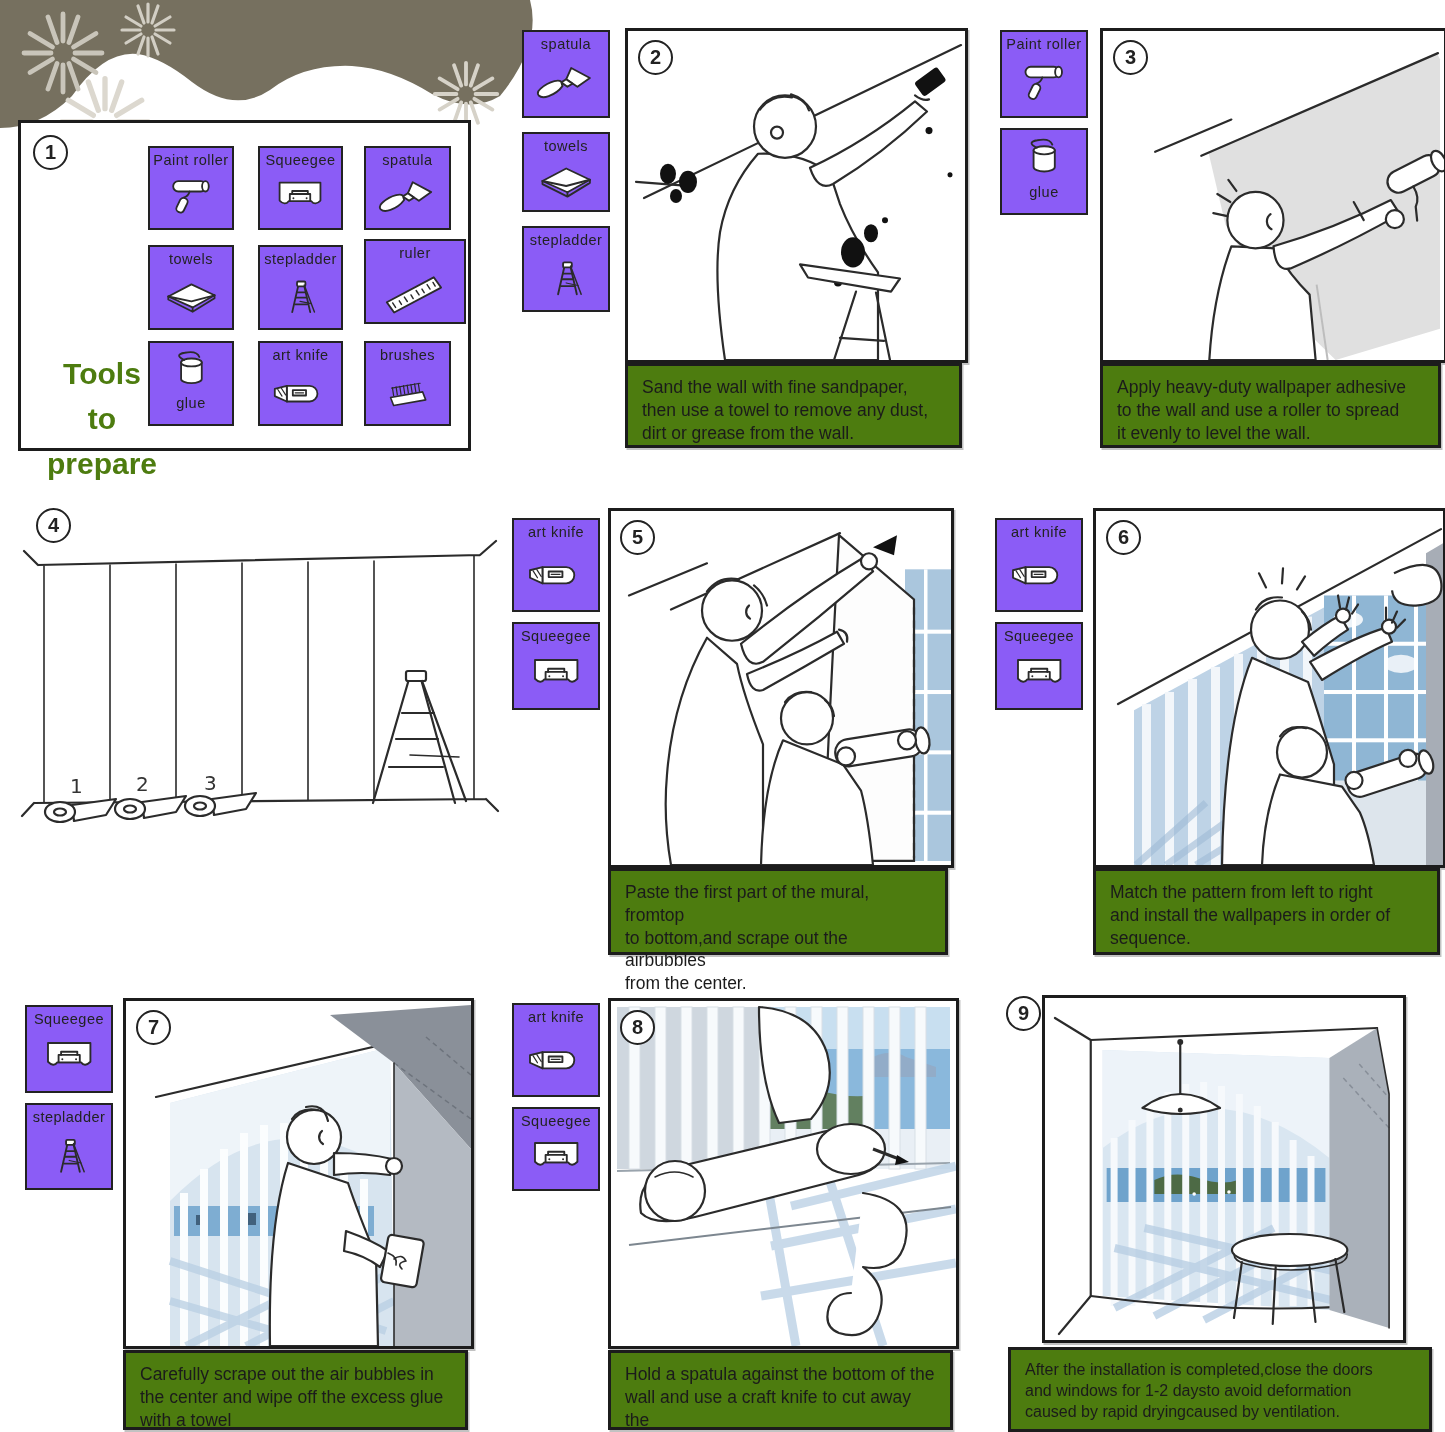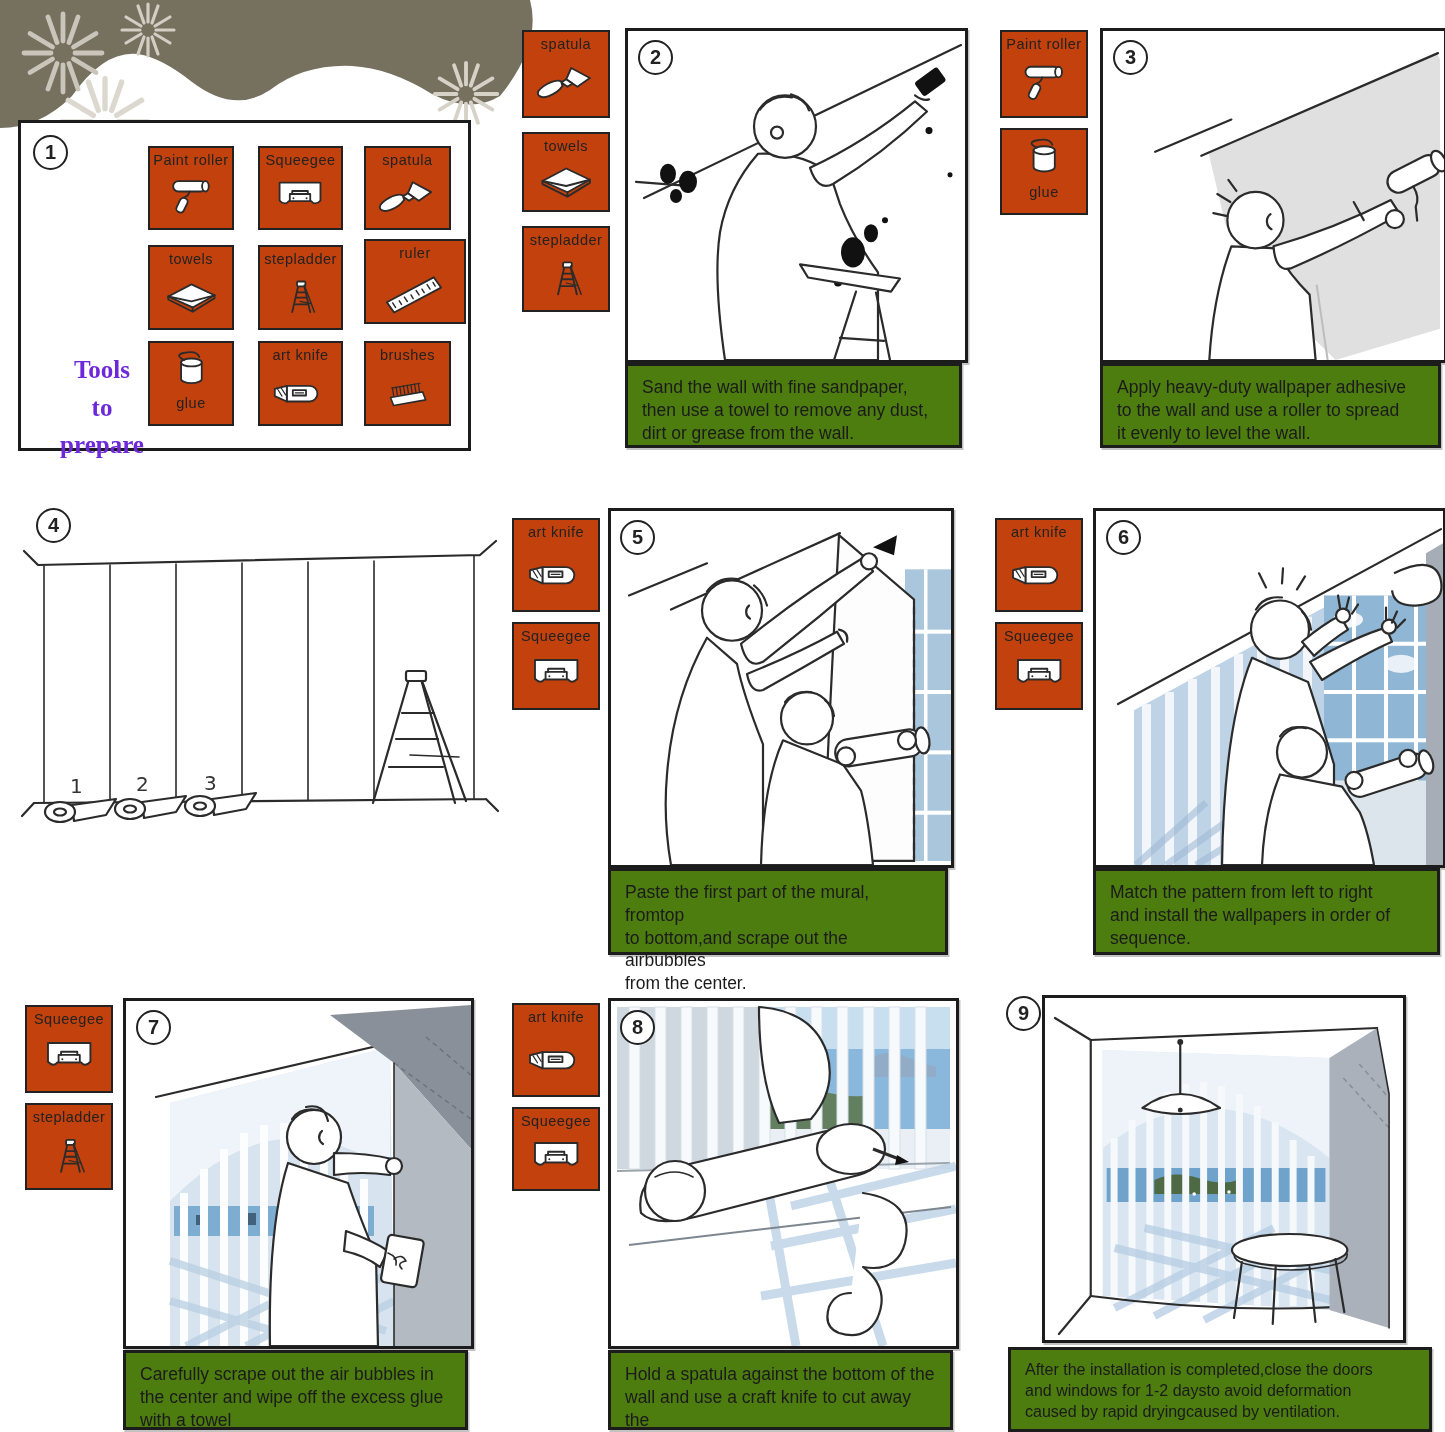--- a/index.html
+++ b/index.html
@@ -9,30 +9,30 @@
   
   .page-title{position:absolute;left:46px;top:48px;width:420px;
       font-family:"Liberation Serif", serif;font-weight:bold;font-size:31px;
       letter-spacing:1px;color:#514d46;text-shadow:0.5px 0.5px 0 #8a867c;}
   
   .illus{position:absolute;border:3.5px solid #1c1c1c;background:#fff;box-shadow:1.5px 2px 0 rgba(80,80,80,.35);}
   .illus svg{display:block;width:100%;height:100%;}
   .caption{position:absolute;border:3px solid #1c1c1c;background:#4d7c0f;box-shadow:1.5px 2px 0 rgba(80,80,80,.35);
       padding:10px 14px;font-size:17.5px;line-height:1.3;white-space:pre-line;box-sizing:border-box;}
   .caption.small{font-size:16px;}
-  .toolcard{position:absolute;border:2.2px solid #222;background:#c2410c;box-sizing:border-box;
+  .toolcard{position:absolute;border:2.2px solid #222;background:#8b5cf6;box-sizing:border-box;
       display:flex;flex-direction:column;align-items:center;padding:4px 2px 2px 2px;}
   .toolcard.label-bottom{flex-direction:column-reverse;padding-bottom:13px;}
   .tool-label{font-size:14.5px;color:#222;letter-spacing:0.5px;white-space:nowrap;}
   .tool-icon{width:78%;flex:1;min-height:0;}
   .stepnum{position:absolute;width:31px;height:31px;border:2.5px solid #222;border-radius:50%;
       background:#fff;display:flex;align-items:center;justify-content:center;
       font-size:20px;font-weight:bold;color:#222;z-index:5;}
   .tools-heading{position:absolute;left:24px;top:228px;width:114px;text-align:center;
-      font-size:25px;font-weight:bold;color:#6d28d9;line-height:1.5;white-space:pre-line;font-family:Liberation Serif, serif;}
+      font-size:30px;font-weight:bold;color:#4d7c0f;line-height:1.5;white-space:pre-line;}
   #panel1{position:absolute;left:18px;top:120px;width:447px;height:325px;border:3px solid #1c1c1c;background:#fff;}
   
   .ln{stroke:#2b2b2b;stroke-width:2.2;fill:none;stroke-linecap:round;stroke-linejoin:round;}
   .person{fill:#fff;stroke:#2b2b2b;stroke-width:2.2;stroke-linejoin:round;stroke-linecap:round;}
   .thin{stroke-width:1.6;}
   .num{font-family:"DejaVu Sans", sans-serif;font-size:20px;fill:#333;}
 </style>
 </head>
 <body>
 

